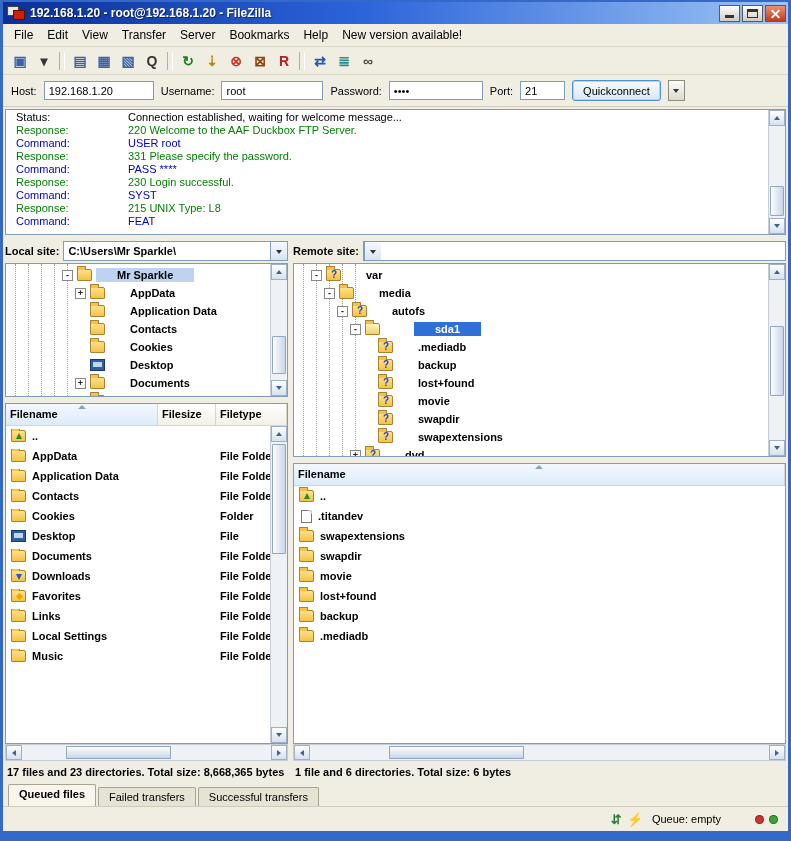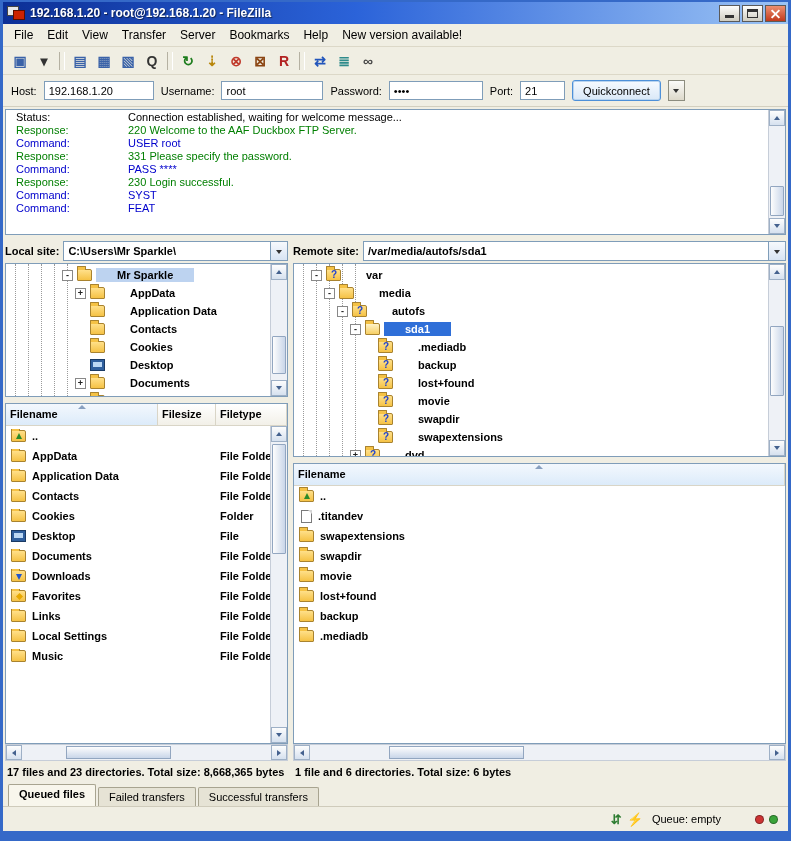--- a/index.html
+++ b/index.html
@@ -75,21 +75,21 @@
   .combo{flex:1;height:20px;background:#fff;border:1px solid #7f9db9;display:flex;align-items:center;min-width:0;}
   .combo .val{flex:1;padding:0 4px;white-space:nowrap;overflow:hidden;}
   .combo .drop{width:17px;align-self:stretch;border-left:1px solid #7f9db9;background:linear-gradient(#f6f9fd,#d8e4f3);display:flex;align-items:center;justify-content:center;}
   .tree{background:#fff;border:1px solid #7f9db9;position:relative;overflow:hidden;padding-top:2px;flex:none;}
   .tree.local{height:134px;} .tree.remote{height:194px;}
   .guides i{position:absolute;top:0;bottom:0;border-left:1px dotted #9a9a9a;}
   .trow{display:flex;align-items:center;height:18px;padding-left:4px;position:relative;white-space:nowrap;}
   .indent{flex:none;}
   .expbox{flex:none;width:11px;height:11px;border:1px solid #888;background:#fff;font-size:9px;line-height:9px;text-align:center;color:#222;margin-right:2px;}
   .tlabel{padding:1px 21px;}
-  .trow.sel .tlabel{background:var(--selection,#2f6fd8);color:#fff;}
+  .trow.sel .tlabel{background:var(--selection,#2f6fd8);color:#fff;margin-left:30px;}
   .trow.sel-inactive .tlabel{background:var(--selection_inactive,#bdd3f0);}
   .vsplit{height:6px;flex:none;}
   
   .ic{flex:none;width:15px;height:12px;position:relative;margin:0 4px 0 2px;}
   .ic-folder,.ic-folder-unknown,.ic-folder-open,.ic-folder-up,.ic-user-folder,.ic-folder-download,.ic-folder-favorites{
     background:linear-gradient(#ffe08a,var(--folder,#f5c245));border:1px solid #a9832f;border-radius:1px 2px 1px 1px;}
   .ic-folder::before,.ic-folder-unknown::before,.ic-folder-open::before,.ic-folder-up::before,.ic-user-folder::before,.ic-folder-download::before,.ic-folder-favorites::before{
     content:"";position:absolute;left:-1px;top:-4px;width:7px;height:3px;background:#f5c245;border:1px solid #a9832f;border-bottom:none;border-radius:1px 1px 0 0;}
   .ic-folder-open{background:linear-gradient(#fff3c8,#f7cf63);}
   .ic-folder-unknown::after{content:"?";position:absolute;left:4px;top:-1px;font-size:10px;font-weight:bold;color:#2244cc;}
@@ -255,20 +255,23 @@
           </div>
           <div class="logline command">
             <span class="logtype">Command:</span><span class="logtext">PASS ****</span>
           </div>
           <div class="logline response">
             <span class="logtype">Response:</span><span class="logtext">230 Login successful.</span>
           </div>
           <div class="logline command">
             <span class="logtype">Command:</span><span class="logtext">SYST</span>
           </div>
+          <div class="logline response">
+            <span class="logtype">Response:</span><span class="logtext">215 UNIX Type: L8</span>
+          </div>
           <div class="logline command">
             <span class="logtype">Command:</span><span class="logtext">FEAT</span>
           </div>
         </div>
     </div>
 
     <div class="panes">
 
       <div class="pane pane-left">
         <div class="sitebar">
@@ -448,21 +451,20 @@
         </div>
         <div class="pane-status">17 files and 23 directories. Total size: 8,668,365 bytes</div>
       </div>
 
       <div class="hsplit"></div>
 
       <div class="pane pane-right">
         <div class="sitebar">
           <span>Remote site:</span>
           <span class="combo">
-            <span class="val">/var/media/autofs/sda1</span>
             <span class="drop">
                 <i class="tri-down"></i>
               </span>
           </span>
         </div>
         <div class="tree remote">
           <span class="guides"><i style="left:9px"></i><i style="left:22px"></i><i style="left:35px"></i><i style="left:48px"></i><i style="left:61px"></i></span>
           
           <div class="vscroll">
             <i class="sb-btn up"></i>

